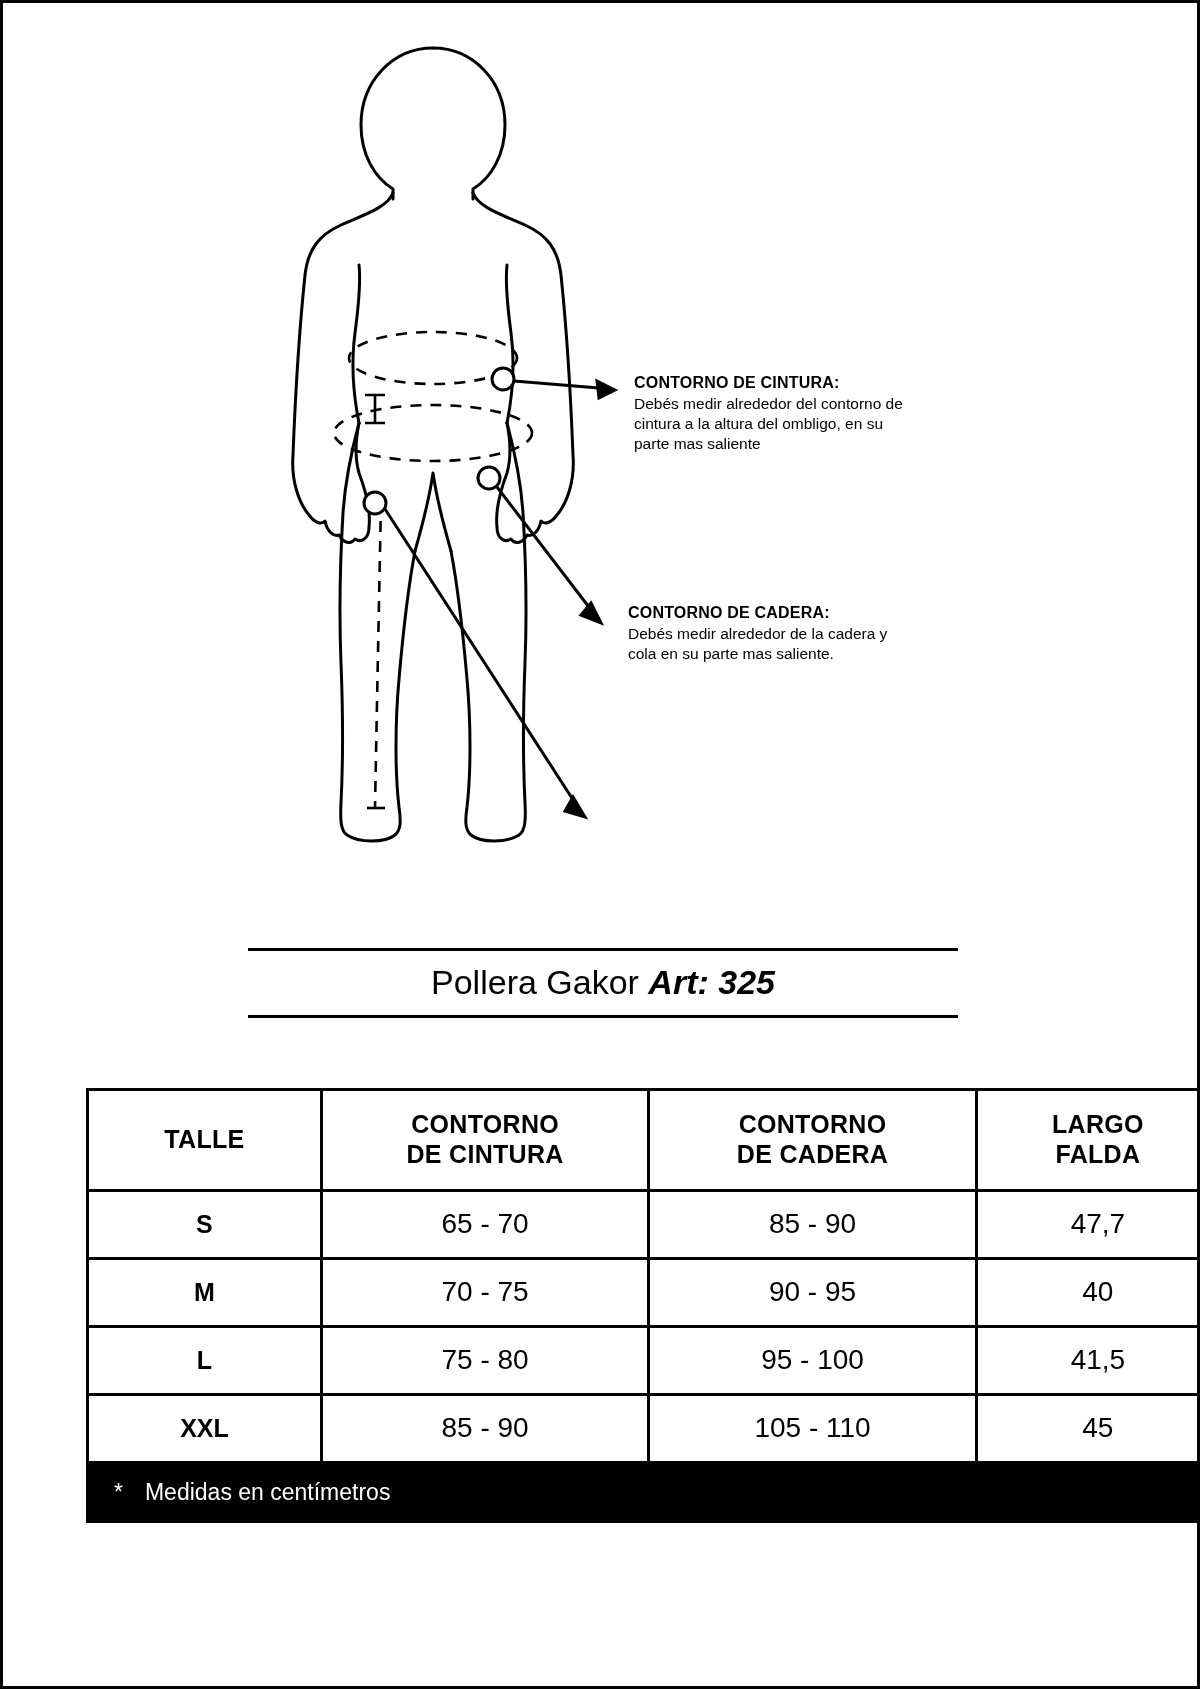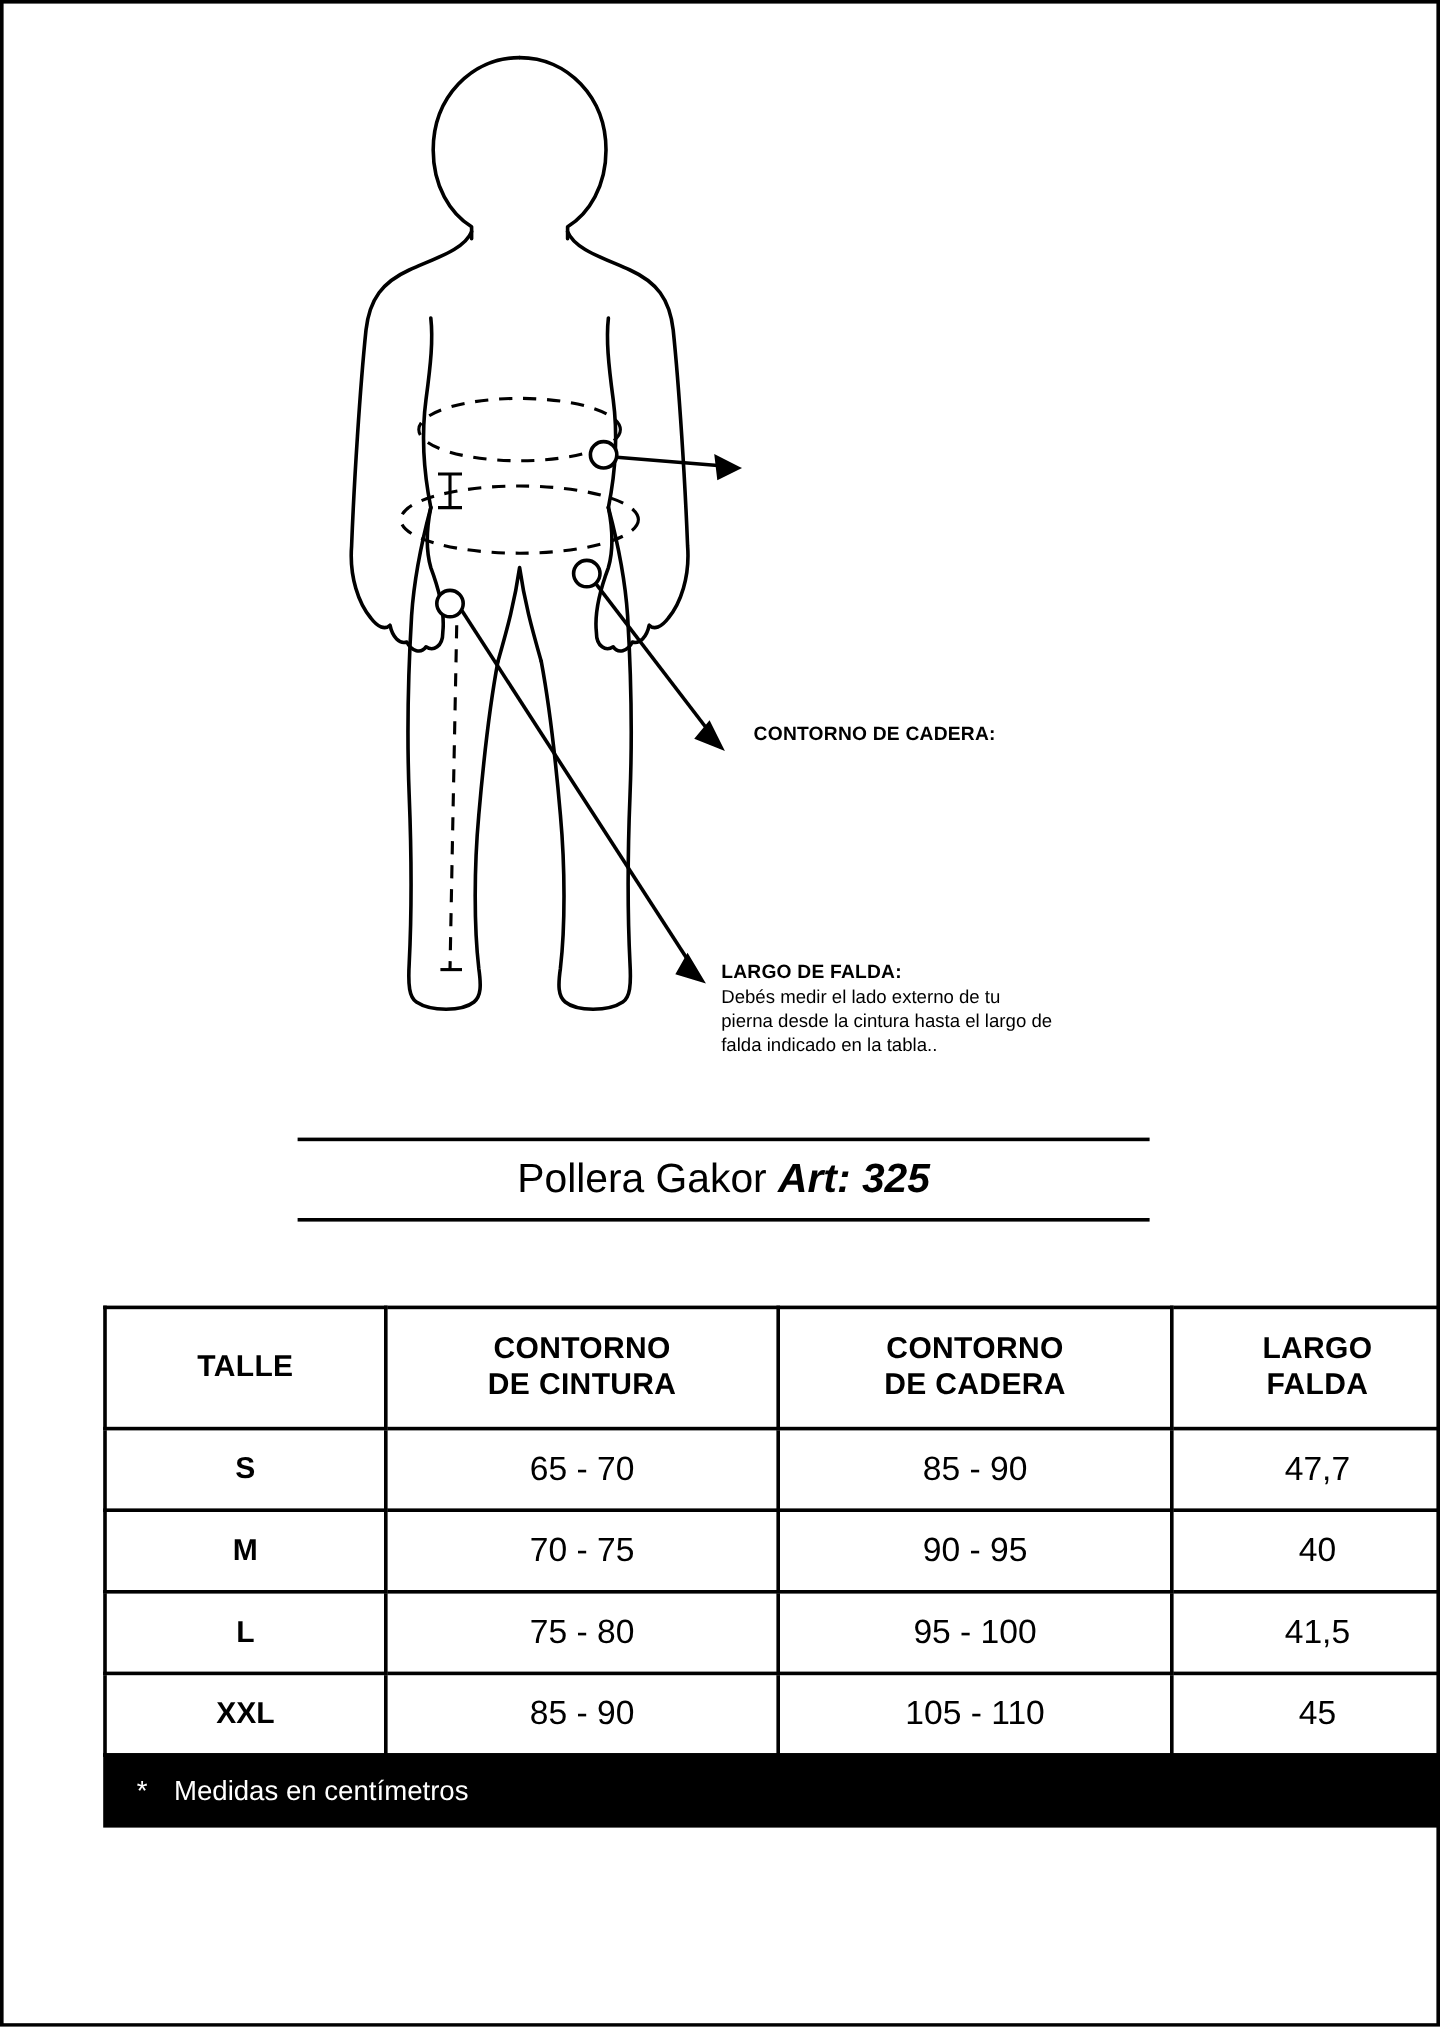--- a/index.html
+++ b/index.html
@@ -206,29 +206,30 @@
         <polygon points="612,387 594,378 596,395"></polygon>
 
         <line x1="494" y1="484" x2="592" y2="612"></line>
         <polygon points="598,620 588,600 578,612"></polygon>
 
         <line x1="382" y1="506" x2="576" y2="806"></line>
         <polygon points="582,814 570,794 562,808"></polygon>
       </g>
     </svg>
 
+    <div class="callout" id="callout-cintura">
+      <span class="c-title">CONTORNO DE CINTURA:</span>
+      <span class="c-body">Debés medir alrededor del contorno de cintura a la altura del ombligo, en su parte mas saliente</span>
+    </div>
 
     <div class="callout" id="callout-cadera">
       <span class="c-title">CONTORNO DE CADERA:</span>
-    </div>
-
-    <div class="callout" id="callout-largo">
-      <span class="c-title">LARGO DE FALDA:</span>
-      <span class="c-body">Debés medir el lado externo de tu pierna desde la cintura hasta el largo de falda indicado en la tabla..</span>
-    </div>
+      <span class="c-body">Debés medir alrededor de la cadera y cola en su parte mas saliente.</span>
+    </div>
+
   </div>
 
   <div class="title-block">
     <div class="title-rule"></div>
     <div class="title-text">
       <span class="brand">Pollera Gakor</span>
       <span class="art">Art: 325</span>
     </div>
     <div class="title-rule"></div>
   </div>

